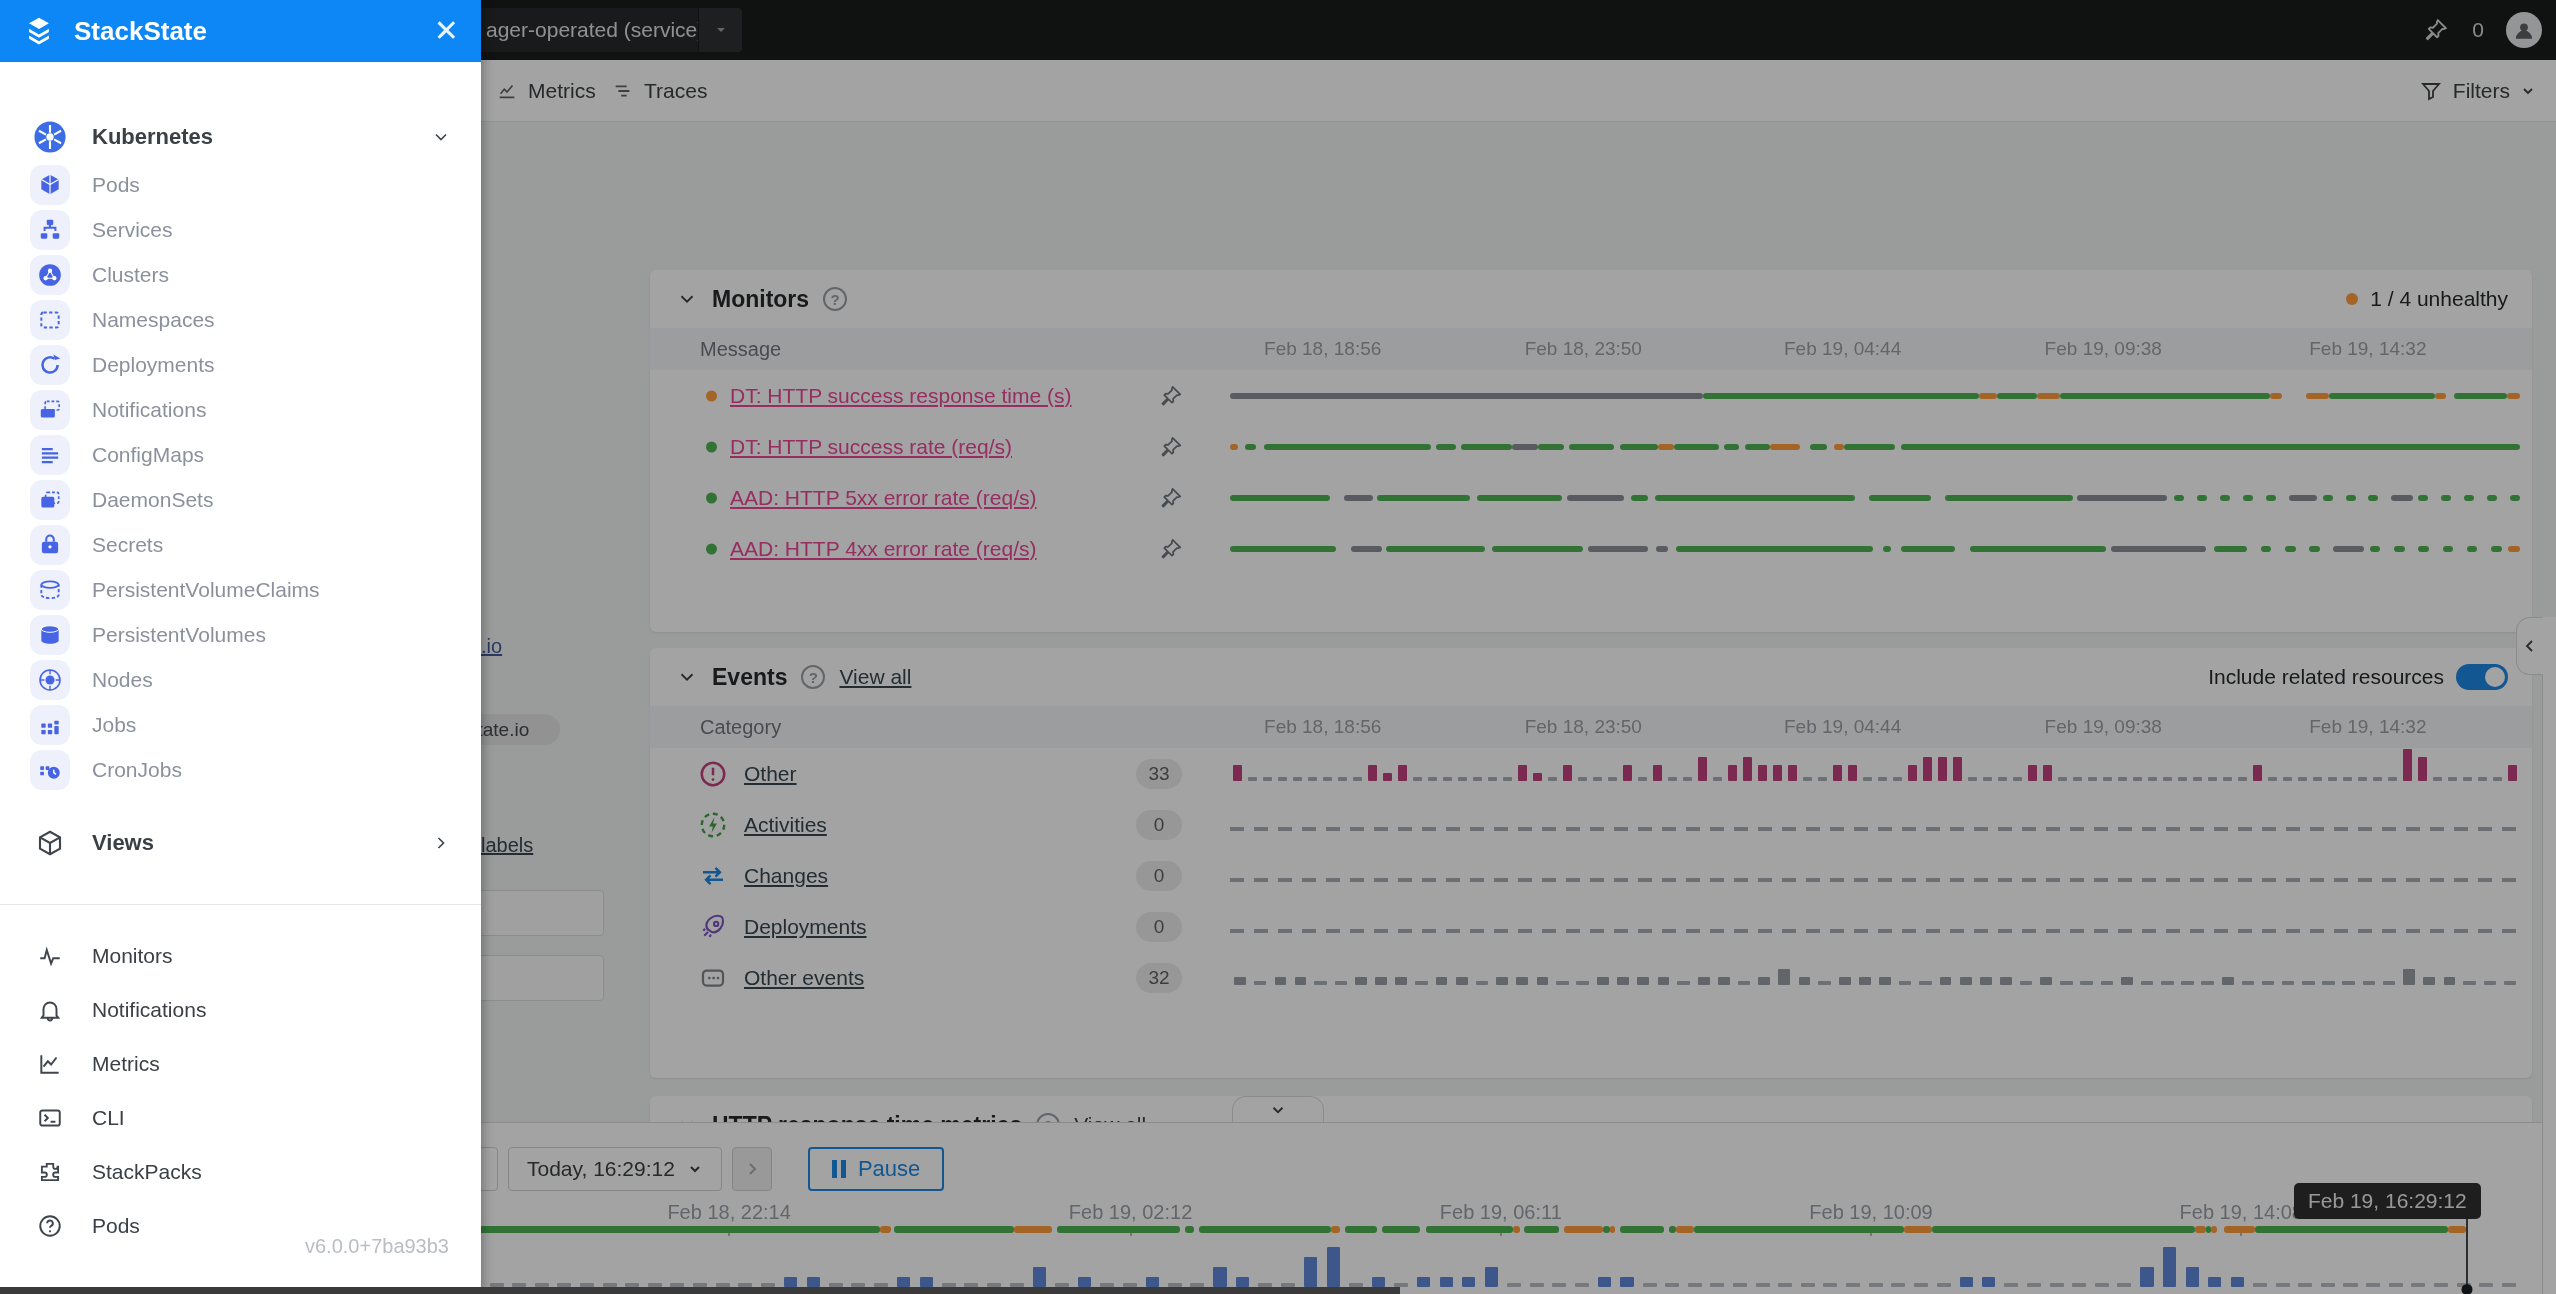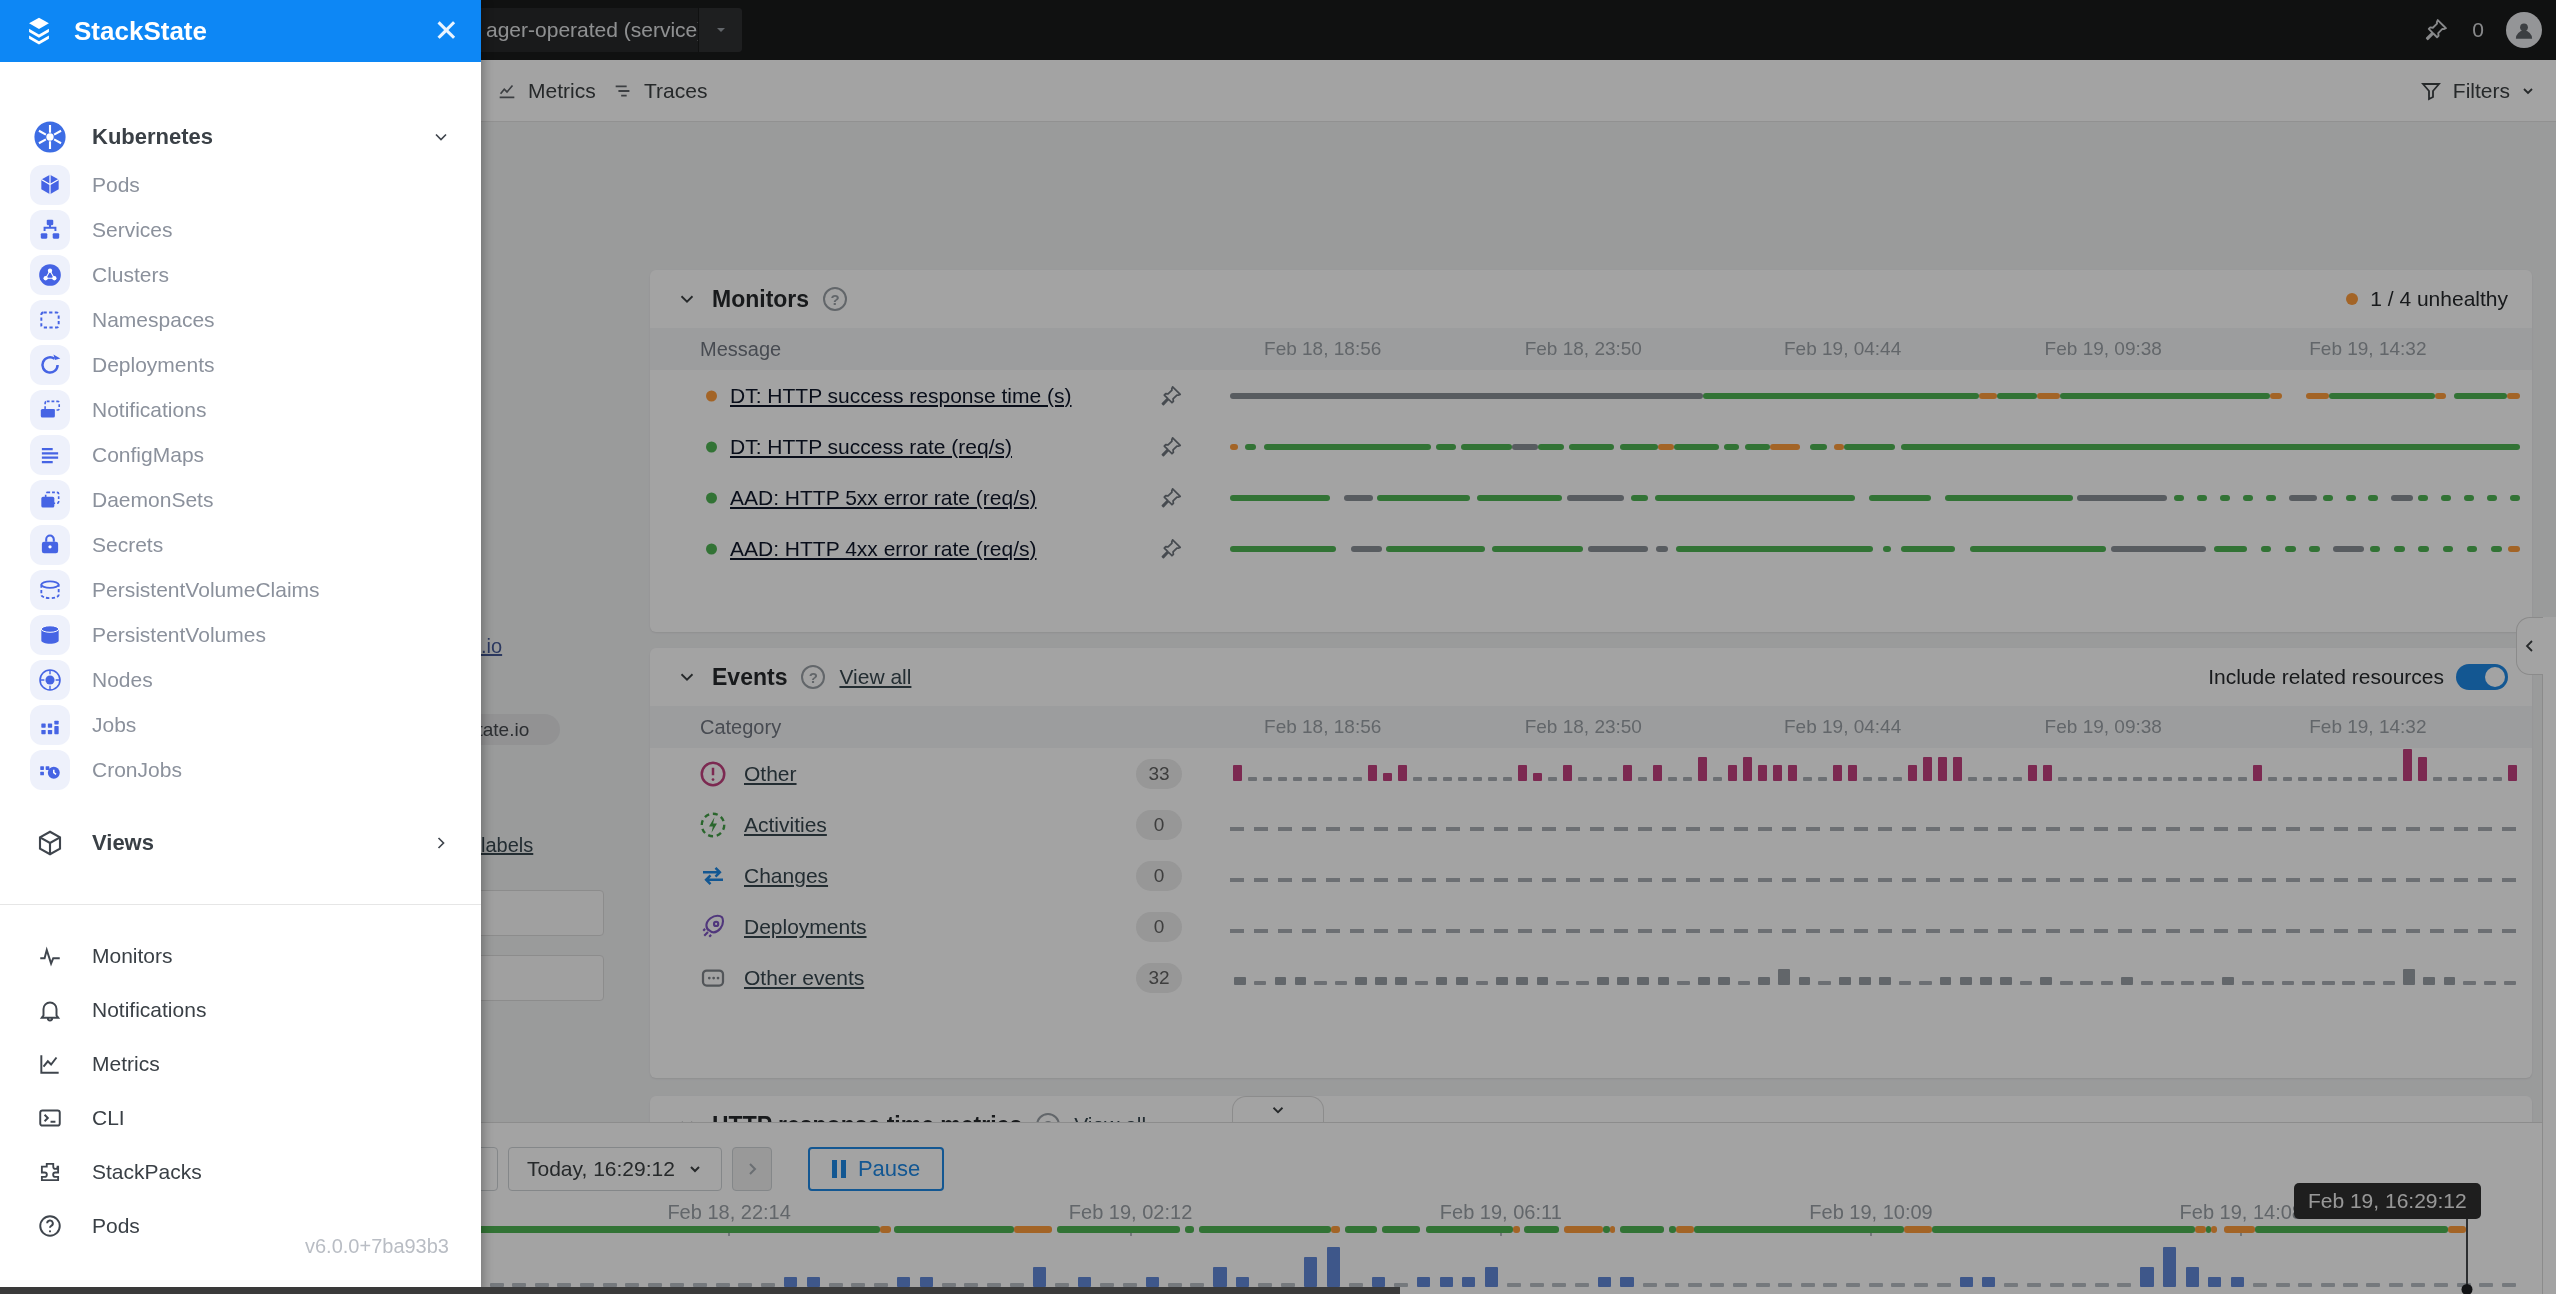--- a/index.html
+++ b/index.html
@@ -37,21 +37,21 @@
   .unhealthy-dot { width:12px; height:12px; border-radius:50%; }
   .unhealthy-txt { font-size:21px; color:#26292c; }
 
   .tbl-head { position:relative; height:42px; background:#f5f6f7; display:flex; align-items:center; }
   .tbl-head .colname { position:absolute; left:50px; font-size:20px; color:#707680; }
   .dates-zone { position:absolute; left:547px; right:12px; top:0; height:42px; }
   .date-lbl { position:absolute; top:50%; transform:translate(-50%,-50%); font-size:19px; color:#9aa0a6; white-space:nowrap; }
 
   .m-row, .e-row { position:relative; height:51px; }
   .m-dot { position:absolute; left:56px; top:50%; transform:translateY(-50%); width:11px; height:11px; border-radius:50%; }
-  .m-label { position:absolute; left:80px; top:50%; transform:translateY(-50%); font-size:21px; color:#0f172a; text-decoration:underline; white-space:nowrap; cursor:pointer; }
+  .m-label { position:absolute; left:80px; top:50%; transform:translateY(-50%); font-size:21px; color:#ec4899; text-decoration:underline; white-space:nowrap; cursor:pointer; }
   .m-pin { position:absolute; left:508px; top:50%; transform:translateY(-50%); width:26px; height:26px; color:#6f767e; cursor:pointer; }
   .strip-zone { position:absolute; left:580px; right:12px; top:50%; transform:translateY(-50%); height:6px; display:flex; }
   .seg { height:100%; border-radius:3px; }
 
   .e-icon { position:absolute; left:48px; top:50%; transform:translateY(-50%); width:30px; height:30px; }
   .e-label { position:absolute; left:94px; top:50%; transform:translateY(-50%); font-size:21px; color:#37474f; text-decoration:underline; cursor:pointer; }
   .e-pill { position:absolute; left:486px; top:50%; transform:translateY(-50%); min-width:46px; height:30px; padding:0 12px; background:#ececec; border-radius:15px; color:#616161; font-size:19px; display:flex; align-items:center; justify-content:center; }
   .chart-zone { position:absolute; left:580px; right:12px; top:4px; bottom:8px; display:flex; align-items:flex-end; }
   .slot { flex:1; display:flex; align-items:flex-end; justify-content:center; height:100%; }
   .bar { width:58%; border-radius:1px; }

